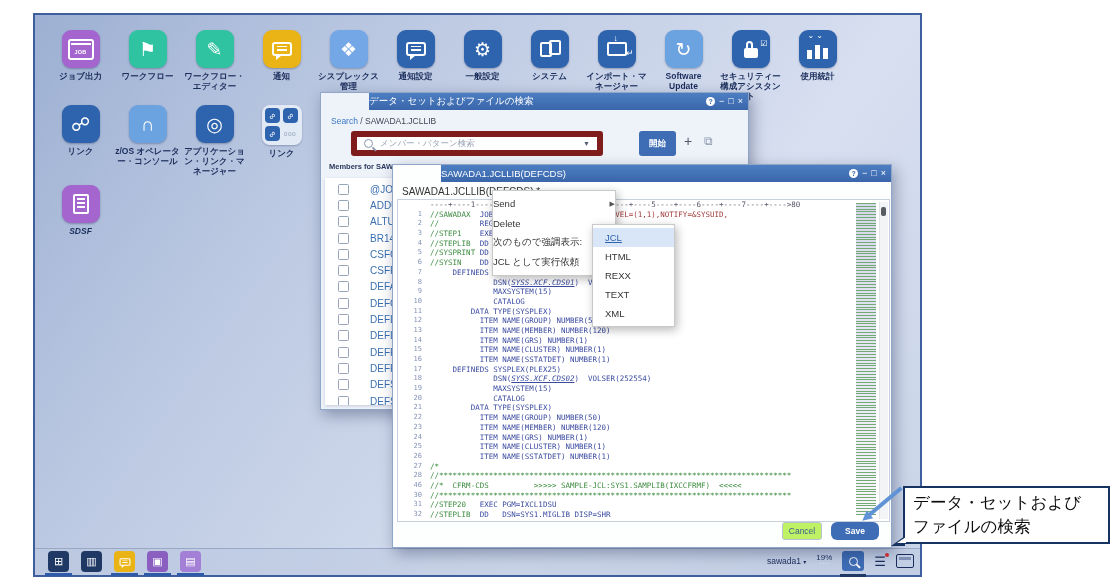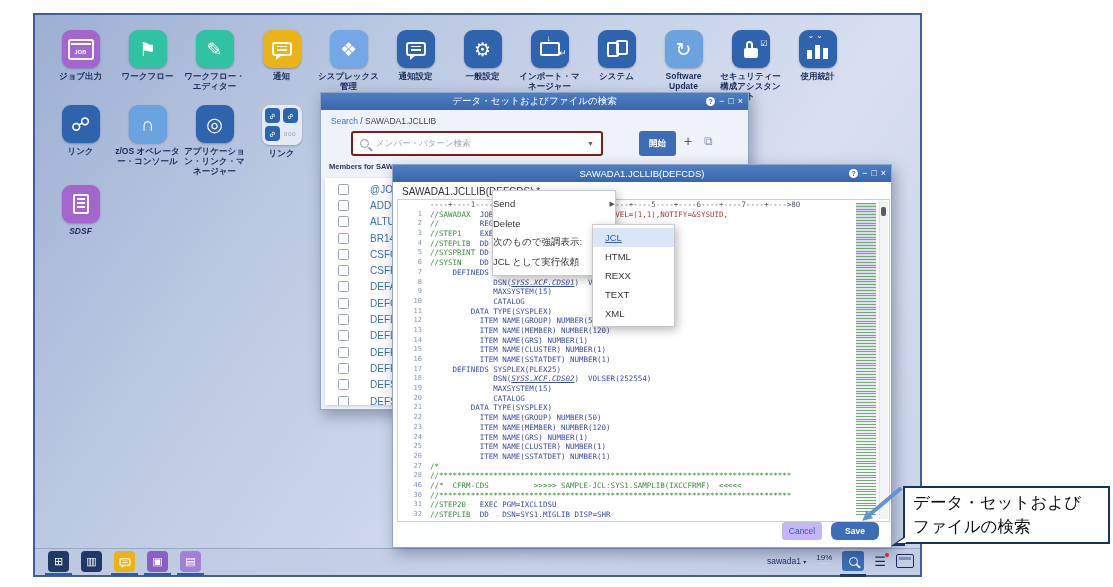--- a/index.html
+++ b/index.html
@@ -37,29 +37,29 @@
   .sh-monitor::before{content:"↓";position:absolute;top:-11px;left:5px;color:#fff;font-size:9px;}
   .sh-monitor::after{content:"↵";position:absolute;right:-9px;bottom:-4px;color:#fff;font-size:9px;}
   .chips{width:40px;height:40px;border-radius:8px;background:rgba(240,245,252,.75);box-shadow:0 1px 2px rgba(10,20,60,.25);
     display:grid;grid-template-columns:16px 16px;gap:2px;padding:3px;box-sizing:border-box;}
   .chip{width:15px;height:15px;border-radius:4px;background:#2e64ae;color:#fff;display:flex;align-items:center;justify-content:center;font-size:9px;}
   .chip i{font-style:normal;transform:rotate(-45deg);}
   .chip-ooo{width:15px;height:15px;display:flex;align-items:center;justify-content:center;color:#93a1b8;font-size:6.5px;letter-spacing:.5px;}
   
   .dialog{position:absolute;background:#eef2f9;border:1px solid #8fa6c8;box-shadow:3px 5px 14px rgba(10,20,60,.35);box-sizing:border-box;}
   .titlebar{height:17px;background:linear-gradient(#4d7ec2,#3a66ab);color:#fff;font-size:9.5px;
-    display:flex;align-items:center;justify-content:center;position:relative;}
+    display:flex;align-items:center;position:relative;margin-left:48px;}
   .winbtns{position:absolute;right:5px;top:0;height:100%;display:flex;align-items:center;gap:4px;}
   .winbtns span{font-size:9px;line-height:1;}
   .winbtns span:first-child{width:9px;height:9px;border-radius:50%;background:#fff;color:#3a66ab;font-size:7px;display:flex;align-items:center;justify-content:center;font-weight:700;}
   
   .search-dialog{left:285px;top:77px;width:429px;height:318px;z-index:10;}
   .breadcrumb{position:absolute;left:10px;top:23px;font-size:8.5px;color:#445;}
   .breadcrumb .root{color:#3a78c2;}
-  .sinput{position:absolute;left:30px;top:38px;width:252px;height:25px;background:#fff;border:2px solid #7f1d1d;border-radius:3px;
+  .sinput{position:absolute;left:30px;top:38px;width:252px;height:25px;background:#fff;border:6px solid #7f1d1d;border-radius:3px;
     display:flex;align-items:center;padding:0 7px;box-sizing:border-box;}
   .mag{width:7px;height:7px;border:1.5px solid #8a97ad;border-radius:50%;position:relative;flex:none;}
   .mag::after{content:"";position:absolute;width:4.5px;height:1.5px;background:#8a97ad;transform:rotate(45deg);right:-4px;bottom:-2px;}
   .sinput .ph{color:#9aa5b5;font-size:8.5px;margin-left:7px;}
   .sinput .caret{margin-left:auto;color:#55617a;font-size:7px;}
   .startbtn{position:absolute;left:318px;top:38px;width:37px;height:25px;background:#3e6db5;color:#fff;font-size:8.5px;font-weight:700;
     border-radius:3px;display:flex;align-items:center;justify-content:center;}
   .plusicon{position:absolute;left:363px;top:41px;font-size:14px;color:#556;line-height:1;}
   .dupicon{position:absolute;left:383px;top:42px;font-size:12px;color:#8a97ad;line-height:1;}
   .membersbar{position:absolute;left:8px;top:69px;right:6px;display:flex;align-items:center;font-size:7.5px;color:#7a8499;white-space:nowrap;}
@@ -81,21 +81,21 @@
   .gut{width:24px;text-align:right;color:#8593b8;padding-right:8px;flex:none;font-size:7px;}
   .ct{white-space:pre;}
   .c-g{color:#3d8c40;} .c-b{color:#3b4ba0;} .c-r{color:#9e3a38;} .c-k{color:#556;}
   .c-u{color:#3b4ba0;text-decoration:underline;font-style:italic;}
   .minimap{position:absolute;right:13px;top:3px;width:20px;bottom:6px;opacity:.85;
     background:
       repeating-linear-gradient(to bottom,rgba(84,150,84,.95) 0 1px,transparent 1px 2.8px),
       linear-gradient(rgba(59,75,160,.25),rgba(59,75,160,.05));}
   .vscroll{position:absolute;right:1px;top:2px;width:8px;bottom:2px;background:#f3f4f6;border-left:1px solid #e2e4e8;}
   .vhandle{position:absolute;right:2.5px;top:5px;width:5px;height:9px;background:#585c63;border-radius:2px;}
-  .cancelbtn{position:absolute;left:389px;top:357px;width:40px;height:18px;background:#c4b5fd;border:1px solid #b9c2d0;border-radius:3px;
+  .cancelbtn{position:absolute;left:389px;top:357px;width:40px;height:18px;background:#bef264;border:1px solid #b9c2d0;border-radius:3px;
     color:#3a5c94;font-size:8.5px;display:flex;align-items:center;justify-content:center;box-sizing:border-box;}
   .savebtn{position:absolute;left:438px;top:357px;width:48px;height:18px;background:#3e6db5;border-radius:6px;
     color:#fff;font-size:8.5px;font-weight:700;display:flex;align-items:center;justify-content:center;}
   
   .menu{position:absolute;background:#fff;border:1px solid #c9c9c9;box-shadow:2px 3px 9px rgba(0,0,0,.28);padding:3px 0;box-sizing:border-box;}
   .ctx-menu{left:457px;top:175px;width:124px;z-index:40;}
   .mitem{height:19.5px;display:flex;align-items:center;padding:0 0;font-size:9.5px;color:#333;}
   .mitem .arrow{margin-left:auto;font-size:7px;color:#555;}
   .ctx-submenu{left:557px;top:209px;width:83px;z-index:41;}
   .sitem{height:19px;display:flex;align-items:center;padding:0 12px;font-size:9.5px;color:#333;}
@@ -177,29 +177,29 @@
           <div class="tilelabel">通知設定</div>
         </div>
         <div class="tile">
           <div class="tileicon" style="background: rgb(46, 100, 174);">
             <span class="glyph">⚙</span>
           </div>
           <div class="tilelabel">一般設定</div>
         </div>
         <div class="tile">
           <div class="tileicon" style="background: rgb(46, 100, 174);">
+            <div class="sh-screens"></div>
+          </div>
+          <div class="tilelabel">システム</div>
+        </div>
+        <div class="tile">
+          <div class="tileicon" style="background: rgb(46, 100, 174);">
             <div class="sh-monitor"></div>
           </div>
           <div class="tilelabel">インポート・マネージャー</div>
-        </div>
-        <div class="tile">
-          <div class="tileicon" style="background: rgb(46, 100, 174);">
-            <div class="sh-screens"></div>
-          </div>
-          <div class="tilelabel">システム</div>
         </div>
         <div class="tile">
           <div class="tileicon" style="background: rgb(107, 163, 224);">
             <span class="glyph">↻</span>
           </div>
           <div class="tilelabel">Software Update</div>
         </div>
         <div class="tile">
           <div class="tileicon" style="background: rgb(46, 100, 174);">
             <div class="sh-lock"></div>

